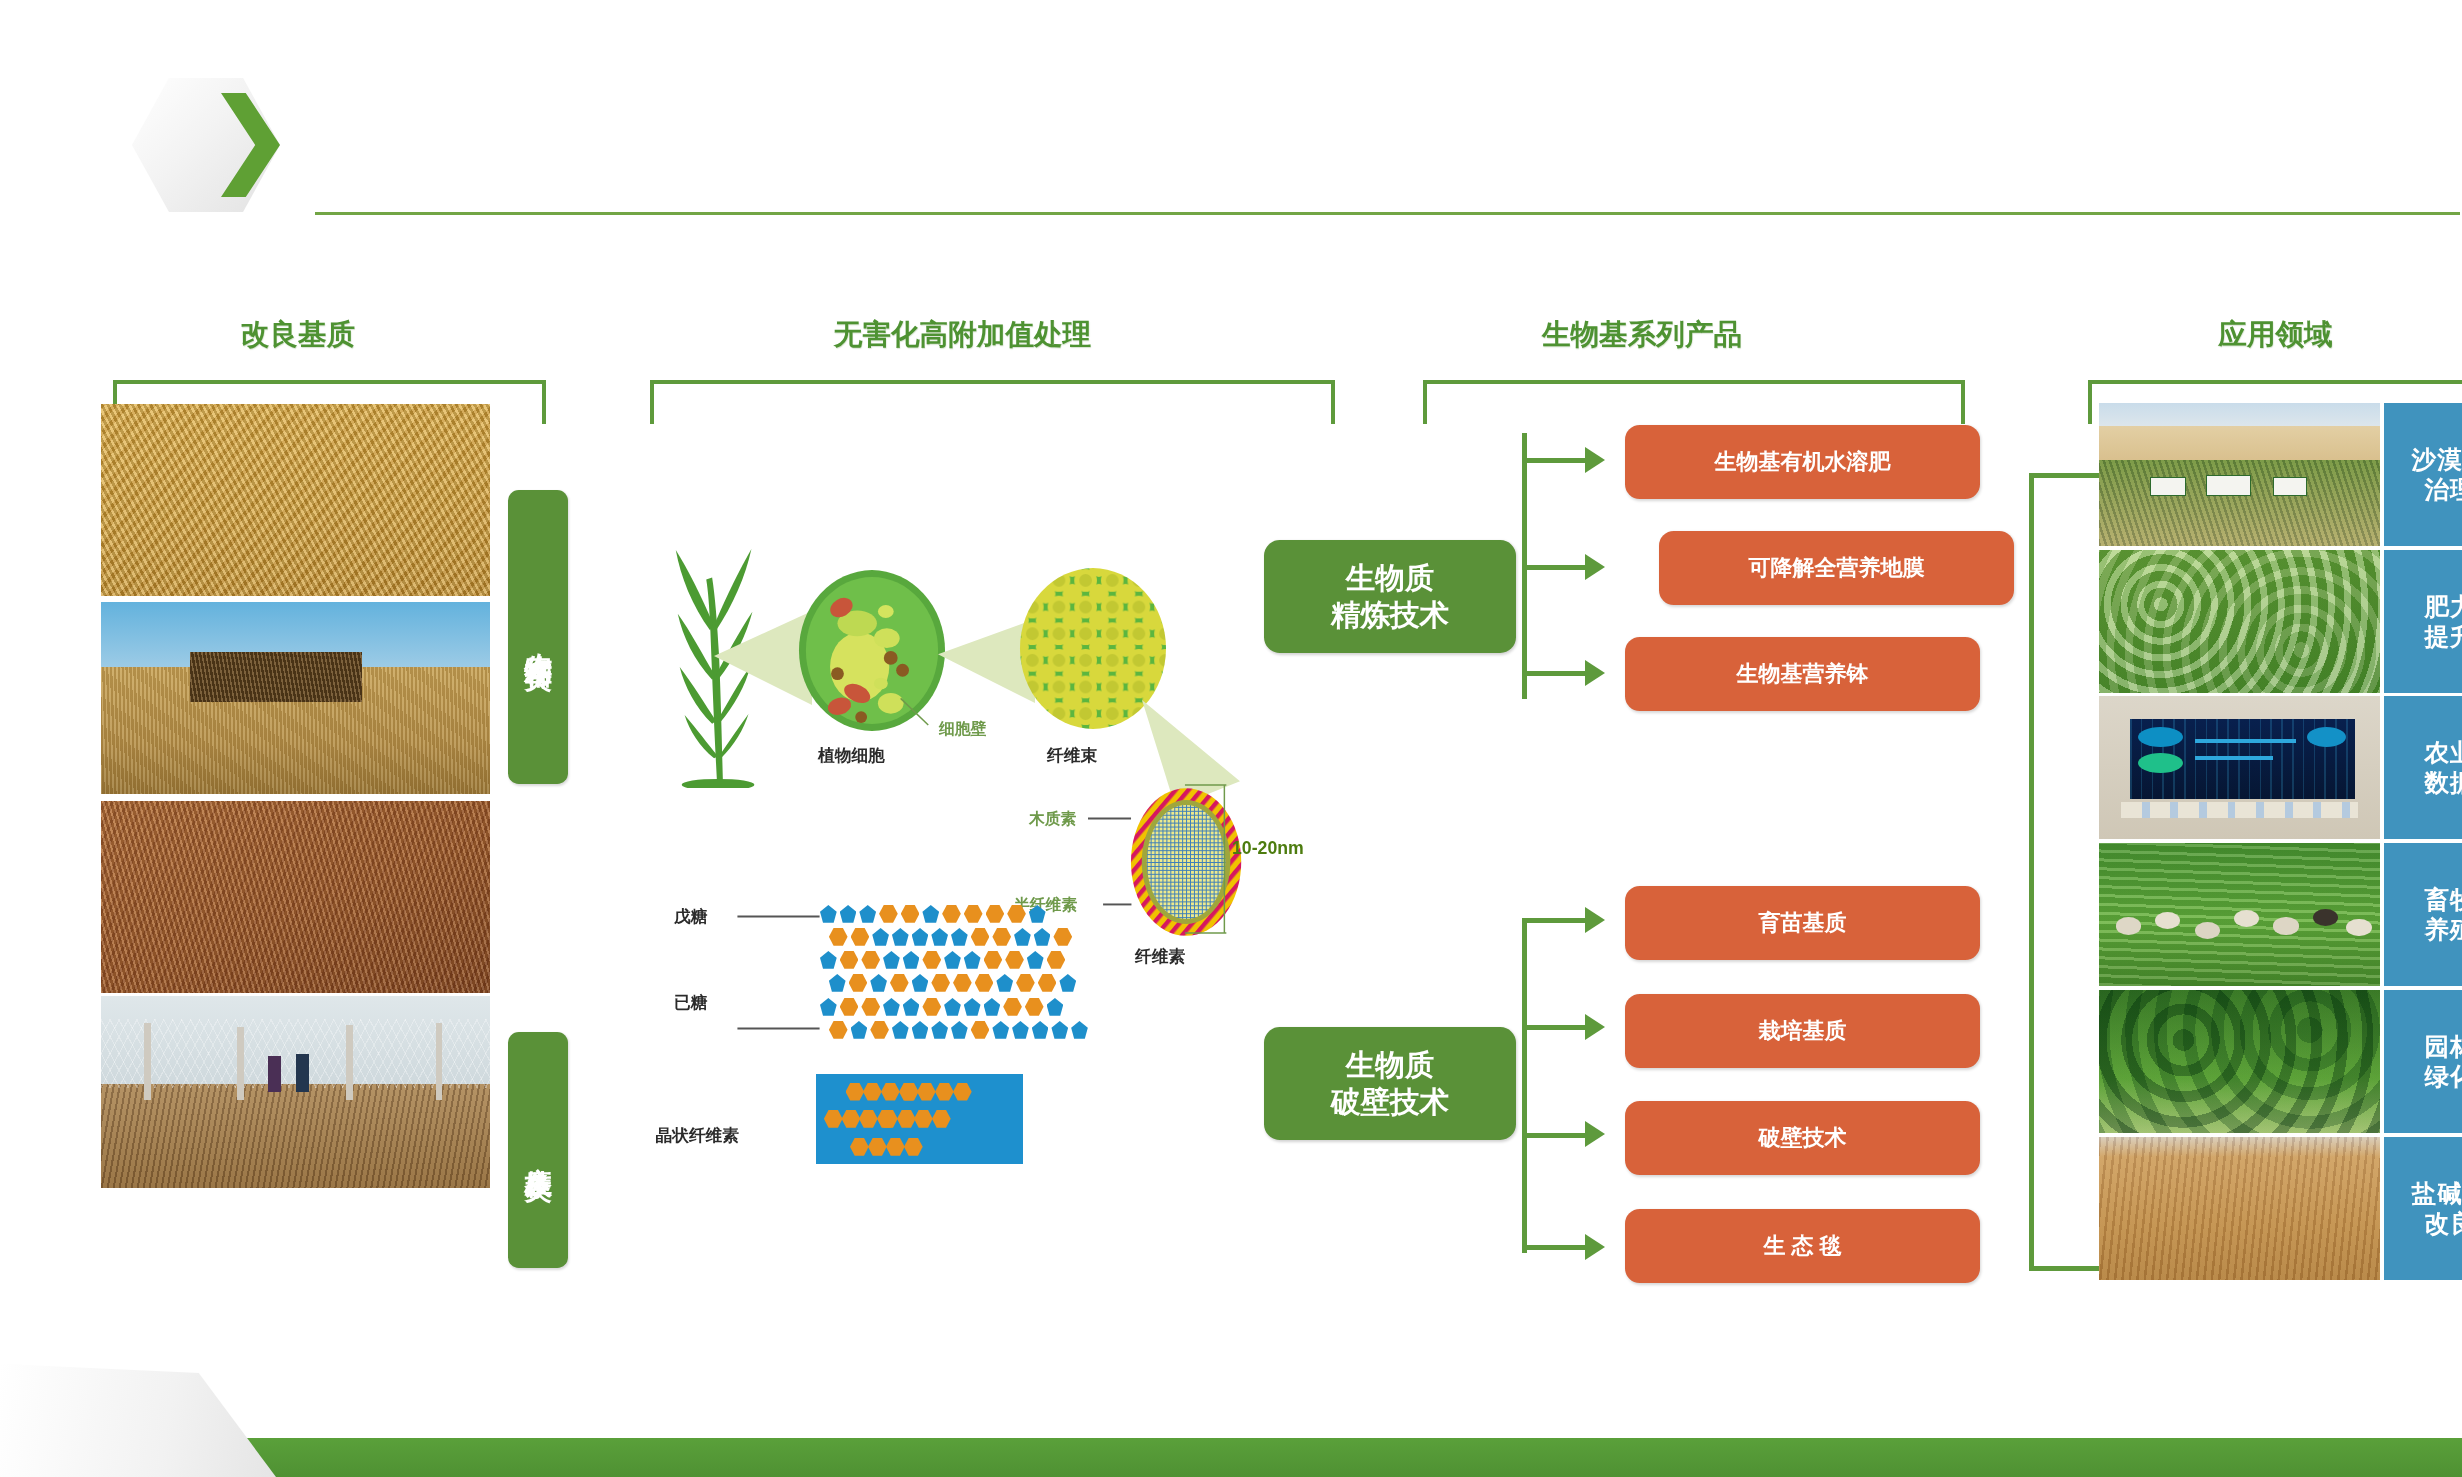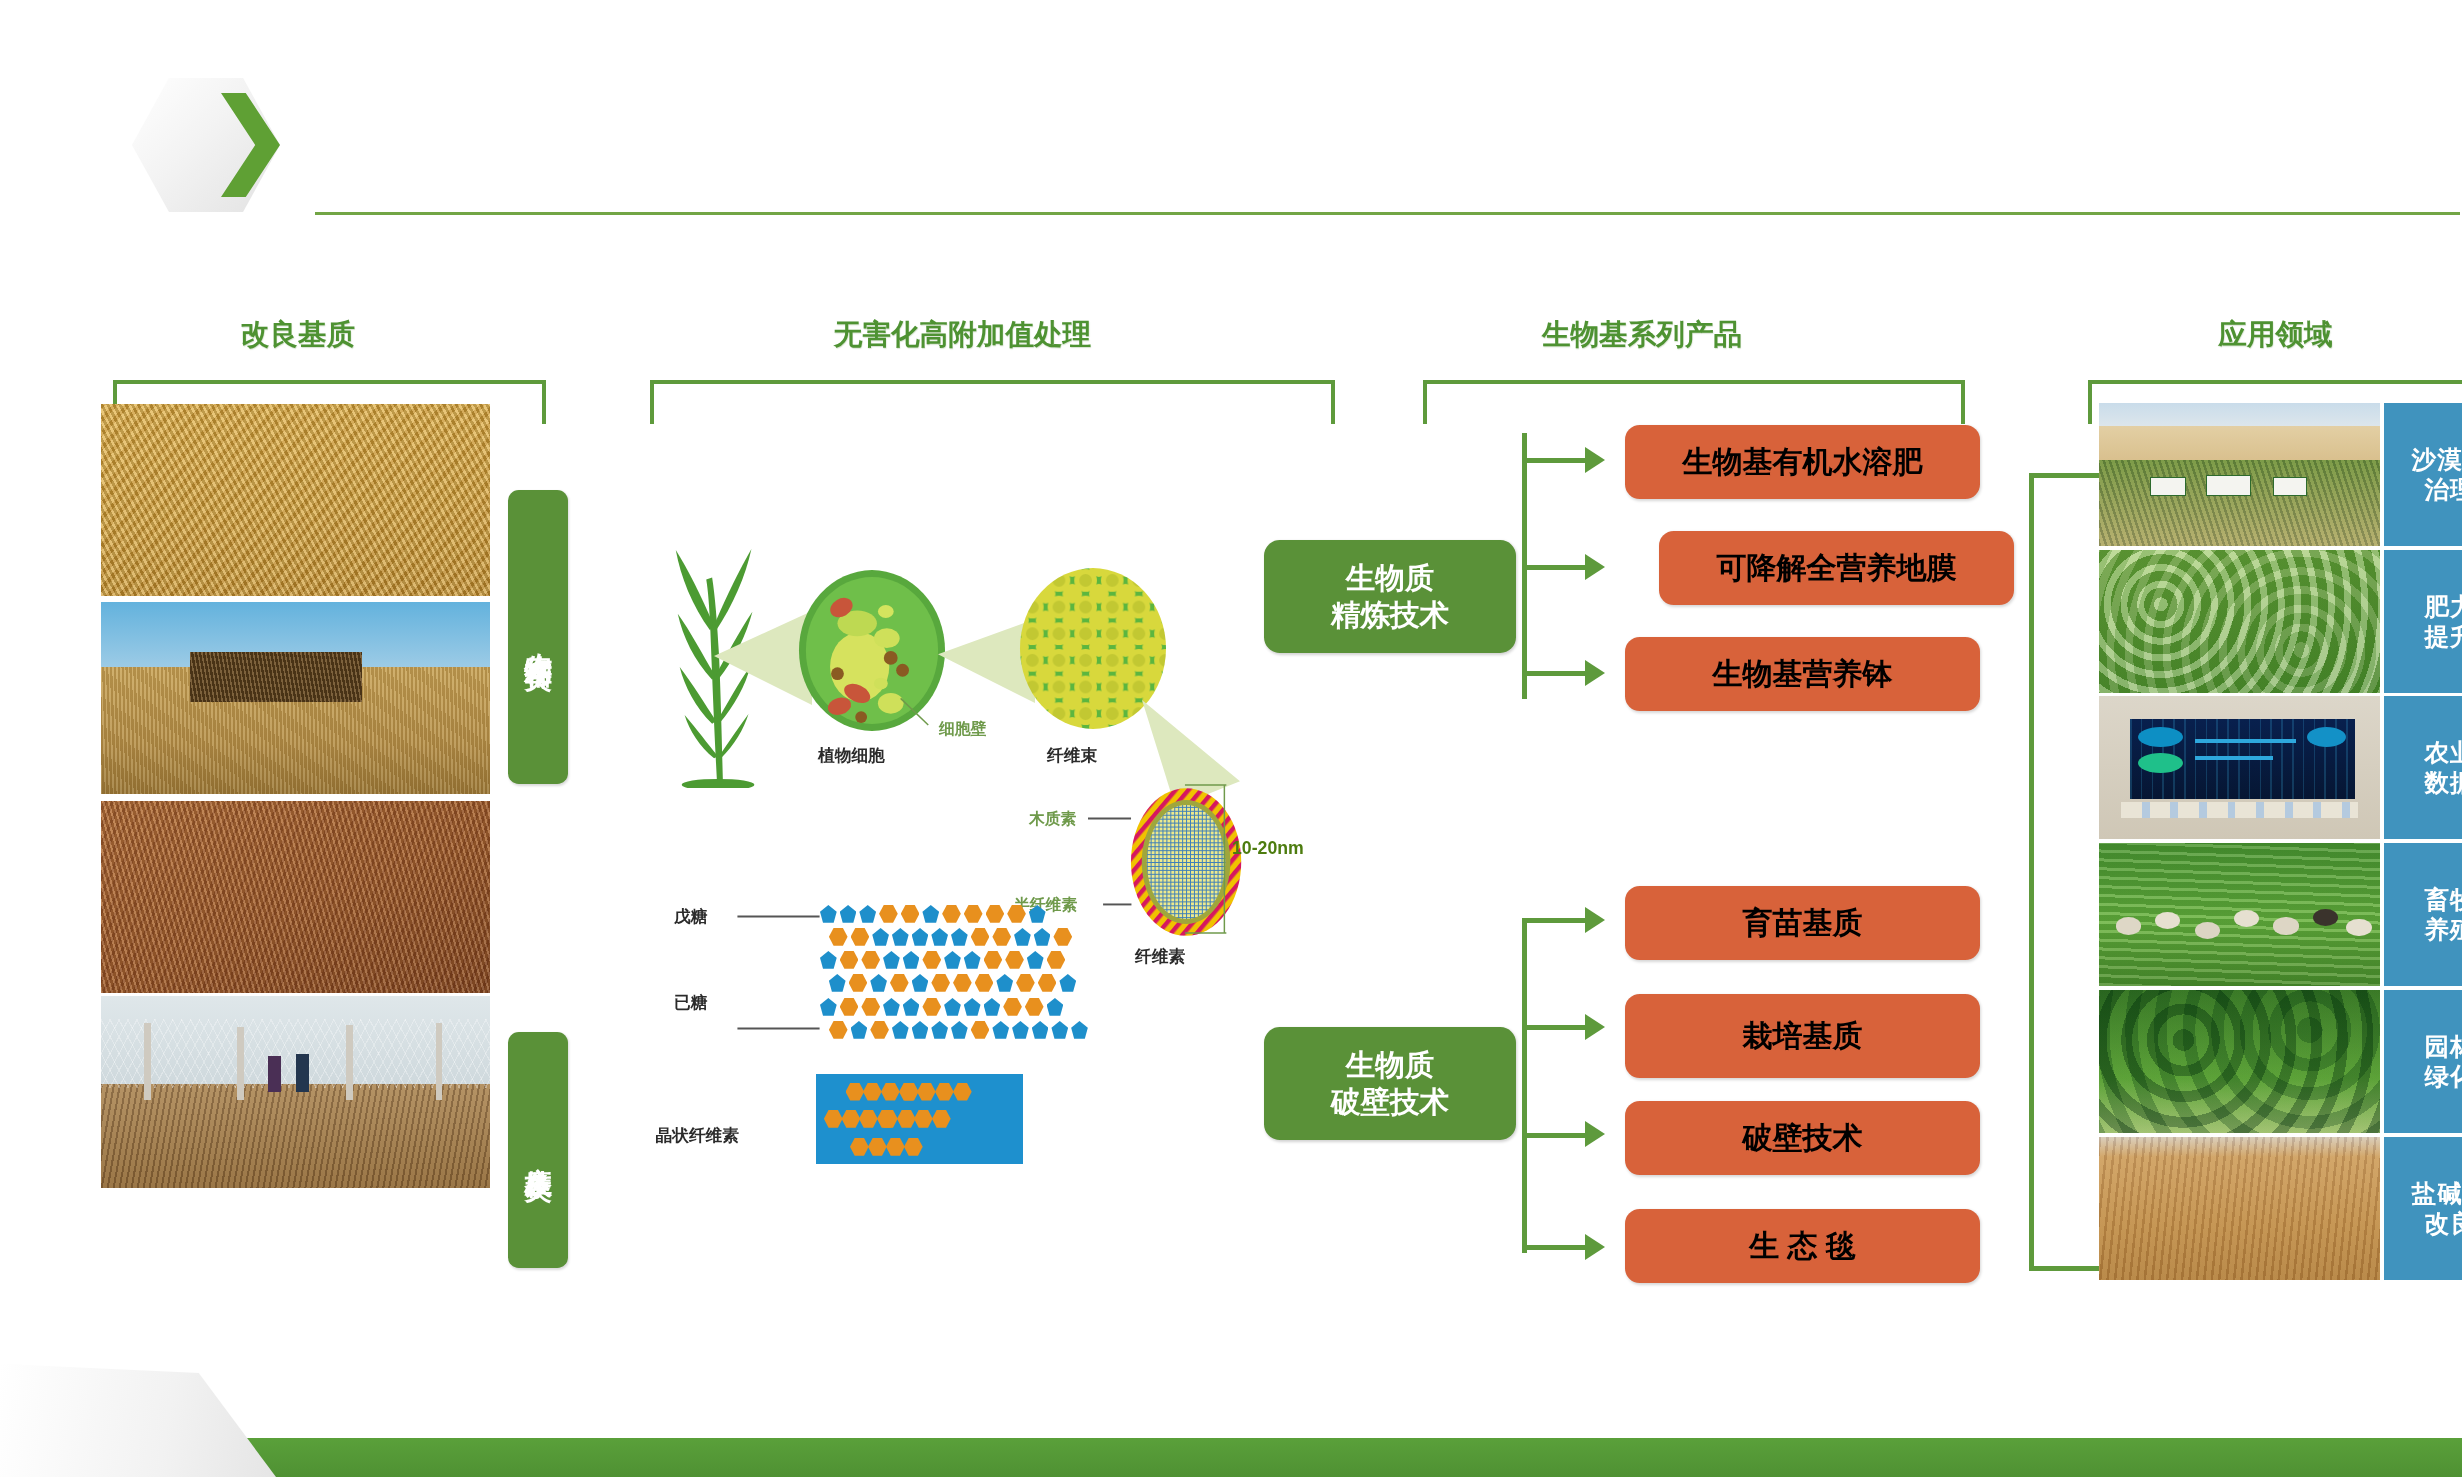--- a/index.html
+++ b/index.html
@@ -146,21 +146,21 @@
   .techbox {
     position:absolute; background:#5A9138; border-radius:15.8px;
     color:#fff; font-size:29.5px; font-weight:bold; line-height:1.25; text-align:center;
     display:flex; flex-direction:column; align-items:center; justify-content:center;
     box-shadow:1px 1.5px 3px rgba(0,0,0,.18);
   }
 
   
   .prodbox {
     position:absolute; background:#D8623A; border-radius:14.8px;
-    color:#000000; font-size:30px; font-weight:bold;
+    color:#ffffff; font-size:22px; font-weight:bold;
     display:flex; align-items:center; justify-content:center;
     box-shadow:1px 1.5px 3px rgba(0,0,0,.16);
   }
 
   
   .arrow-line { position:absolute; background:#5E9A3C; }
   .arrow-head {
     position:absolute; width:0; height:0;
     border-top:13.8px solid transparent; border-bottom:13.8px solid transparent;
     border-left:20.7px solid #5E9A3C;
@@ -478,21 +478,21 @@
 
 <div class="arrow-line" style="left:1522px;top:433px;width:5.4px;height:266px;"></div>
 <div class="arrow-line" style="left:1522px;top:458px;width:64px;height:5.4px;"></div>
 <div class="arrow-head" style="left:1585px;top:447px;"></div>
 <div class="arrow-line" style="left:1522px;top:565px;width:64px;height:5.4px;"></div>
 <div class="arrow-head" style="left:1585px;top:554px;"></div>
 <div class="arrow-line" style="left:1522px;top:671px;width:64px;height:5.4px;"></div>
 <div class="arrow-head" style="left:1585px;top:660px;"></div>
 
 <div class="prodbox" style="left:1625px;top:886px;width:355px;height:74px;">育苗基质</div>
-<div class="prodbox" style="left:1625px;top:994px;width:355px;height:84px;">栽培基质</div>
+<div class="prodbox" style="left:1625px;top:994px;width:355px;height:74px;">栽培基质</div>
 <div class="prodbox" style="left:1625px;top:1101px;width:355px;height:74px;">破壁技术</div>
 <div class="prodbox" style="left:1625px;top:1209px;width:355px;height:74px;">生 态 毯</div>
 
 <div class="arrow-line" style="left:1522px;top:918px;width:5.4px;height:335px;"></div>
 <div class="arrow-line" style="left:1522px;top:918px;width:64px;height:5.4px;"></div>
 <div class="arrow-head" style="left:1585px;top:907px;"></div>
 <div class="arrow-line" style="left:1522px;top:1025px;width:64px;height:5.4px;"></div>
 <div class="arrow-head" style="left:1585px;top:1014px;"></div>
 <div class="arrow-line" style="left:1522px;top:1133px;width:64px;height:5.4px;"></div>
 <div class="arrow-head" style="left:1585px;top:1121px;"></div>

